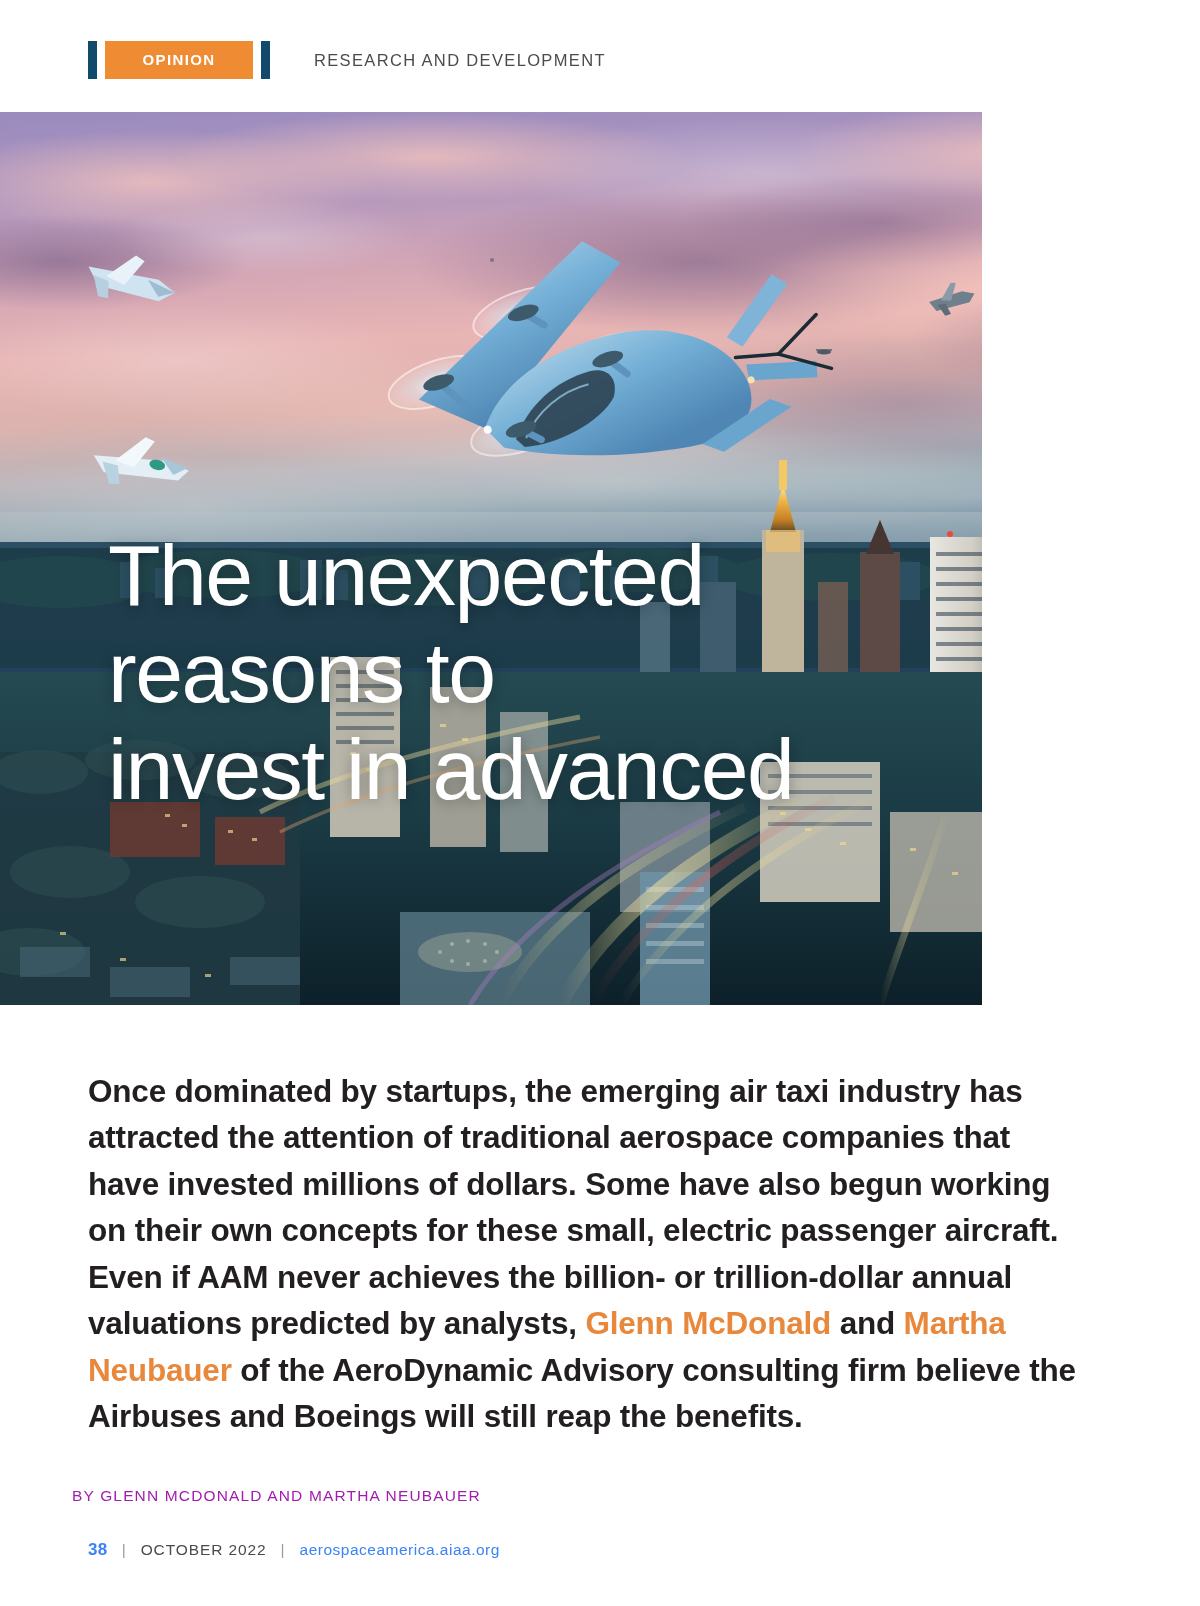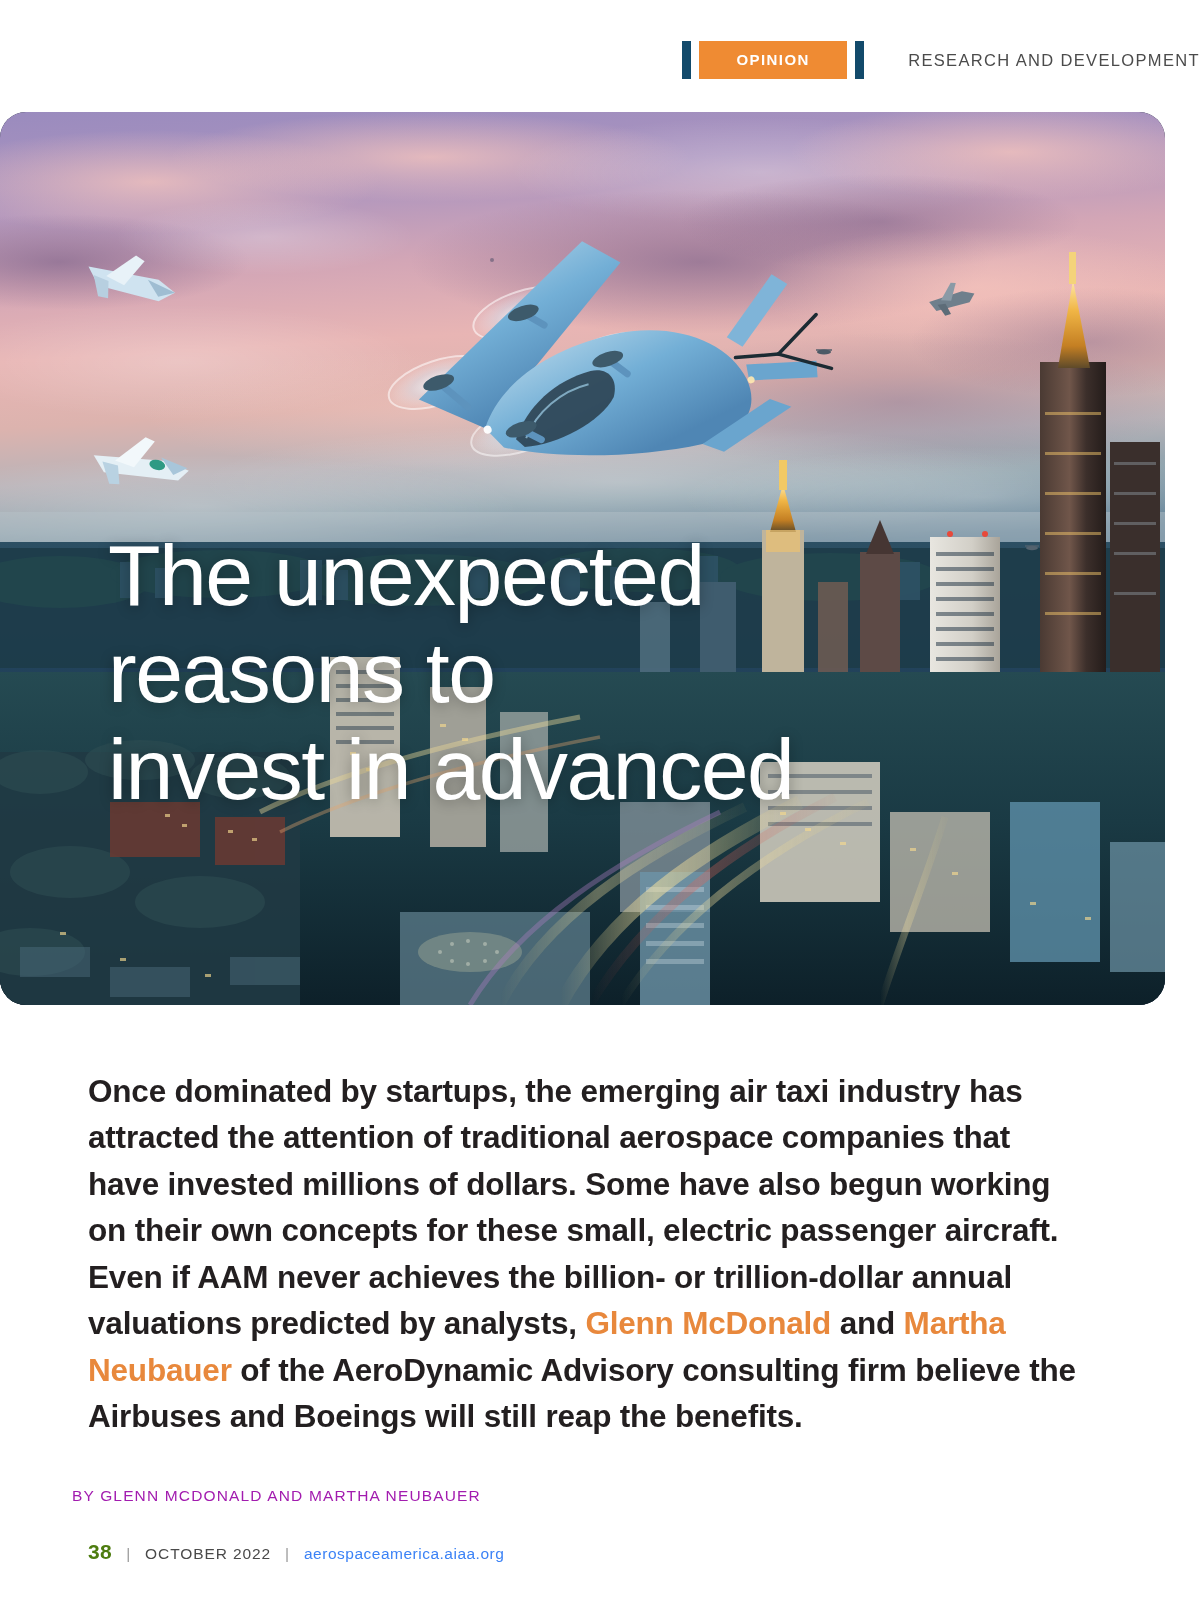--- a/index.html
+++ b/index.html
@@ -17,21 +17,20 @@
 
   
   .kicker-bar {
     position: absolute;
     left: 0; top: 0;
     width: 1200px;
     height: 112px;
     background: #ffffff;
     display: flex;
     align-items: center;
-    justify-content: flex-end;
   }
   .kicker-inner {
     display: flex;
     align-items: center;
     margin-left: 88px;
     margin-top: 8px;
   }
   .nav-rule {
     width: 9px;
     height: 38px;
@@ -58,25 +57,24 @@
     color: #4b4b4b;
     font-weight: 400;
     white-space: nowrap;
   }
 
   
   .hero {
     position: absolute;
     left: 0;
     top: 112px;
-    width: 1165px;
+    width: 982px;
     height: 893px;
     overflow: hidden;
     background: #101a2b;
-    border-radius: 26px;
   }
   .hero-svg { display:block; width: 1172px; height: 893px; }
 
   
   .hero-title {
     position: absolute;
     left: 108px;
     top: 415px;
     width: 900px;
     color: #ffffff;
@@ -121,22 +119,22 @@
     left: 88px;
     top: 1540px;
     display: flex;
     align-items: baseline;
     font-size: 15.5px;
     color: #4a4a4a;
     letter-spacing: 0.9px;
   }
   .footer .pagenum {
     font-weight: bold;
-    color: #4d7c0f;
-    font-size: 21px;
+    color: #3b82f6;
+    font-size: 17px;
     letter-spacing: 0.4px;
   }
   .footer .sep {
     margin: 0 14px;
     color: #9a9a9a;
     font-weight: 300;
   }
   .footer .issue { color: #4a4a4a; text-align: center; }
   .footer .url { color: #3b82f6; letter-spacing: 0.5px; }
 </style>

